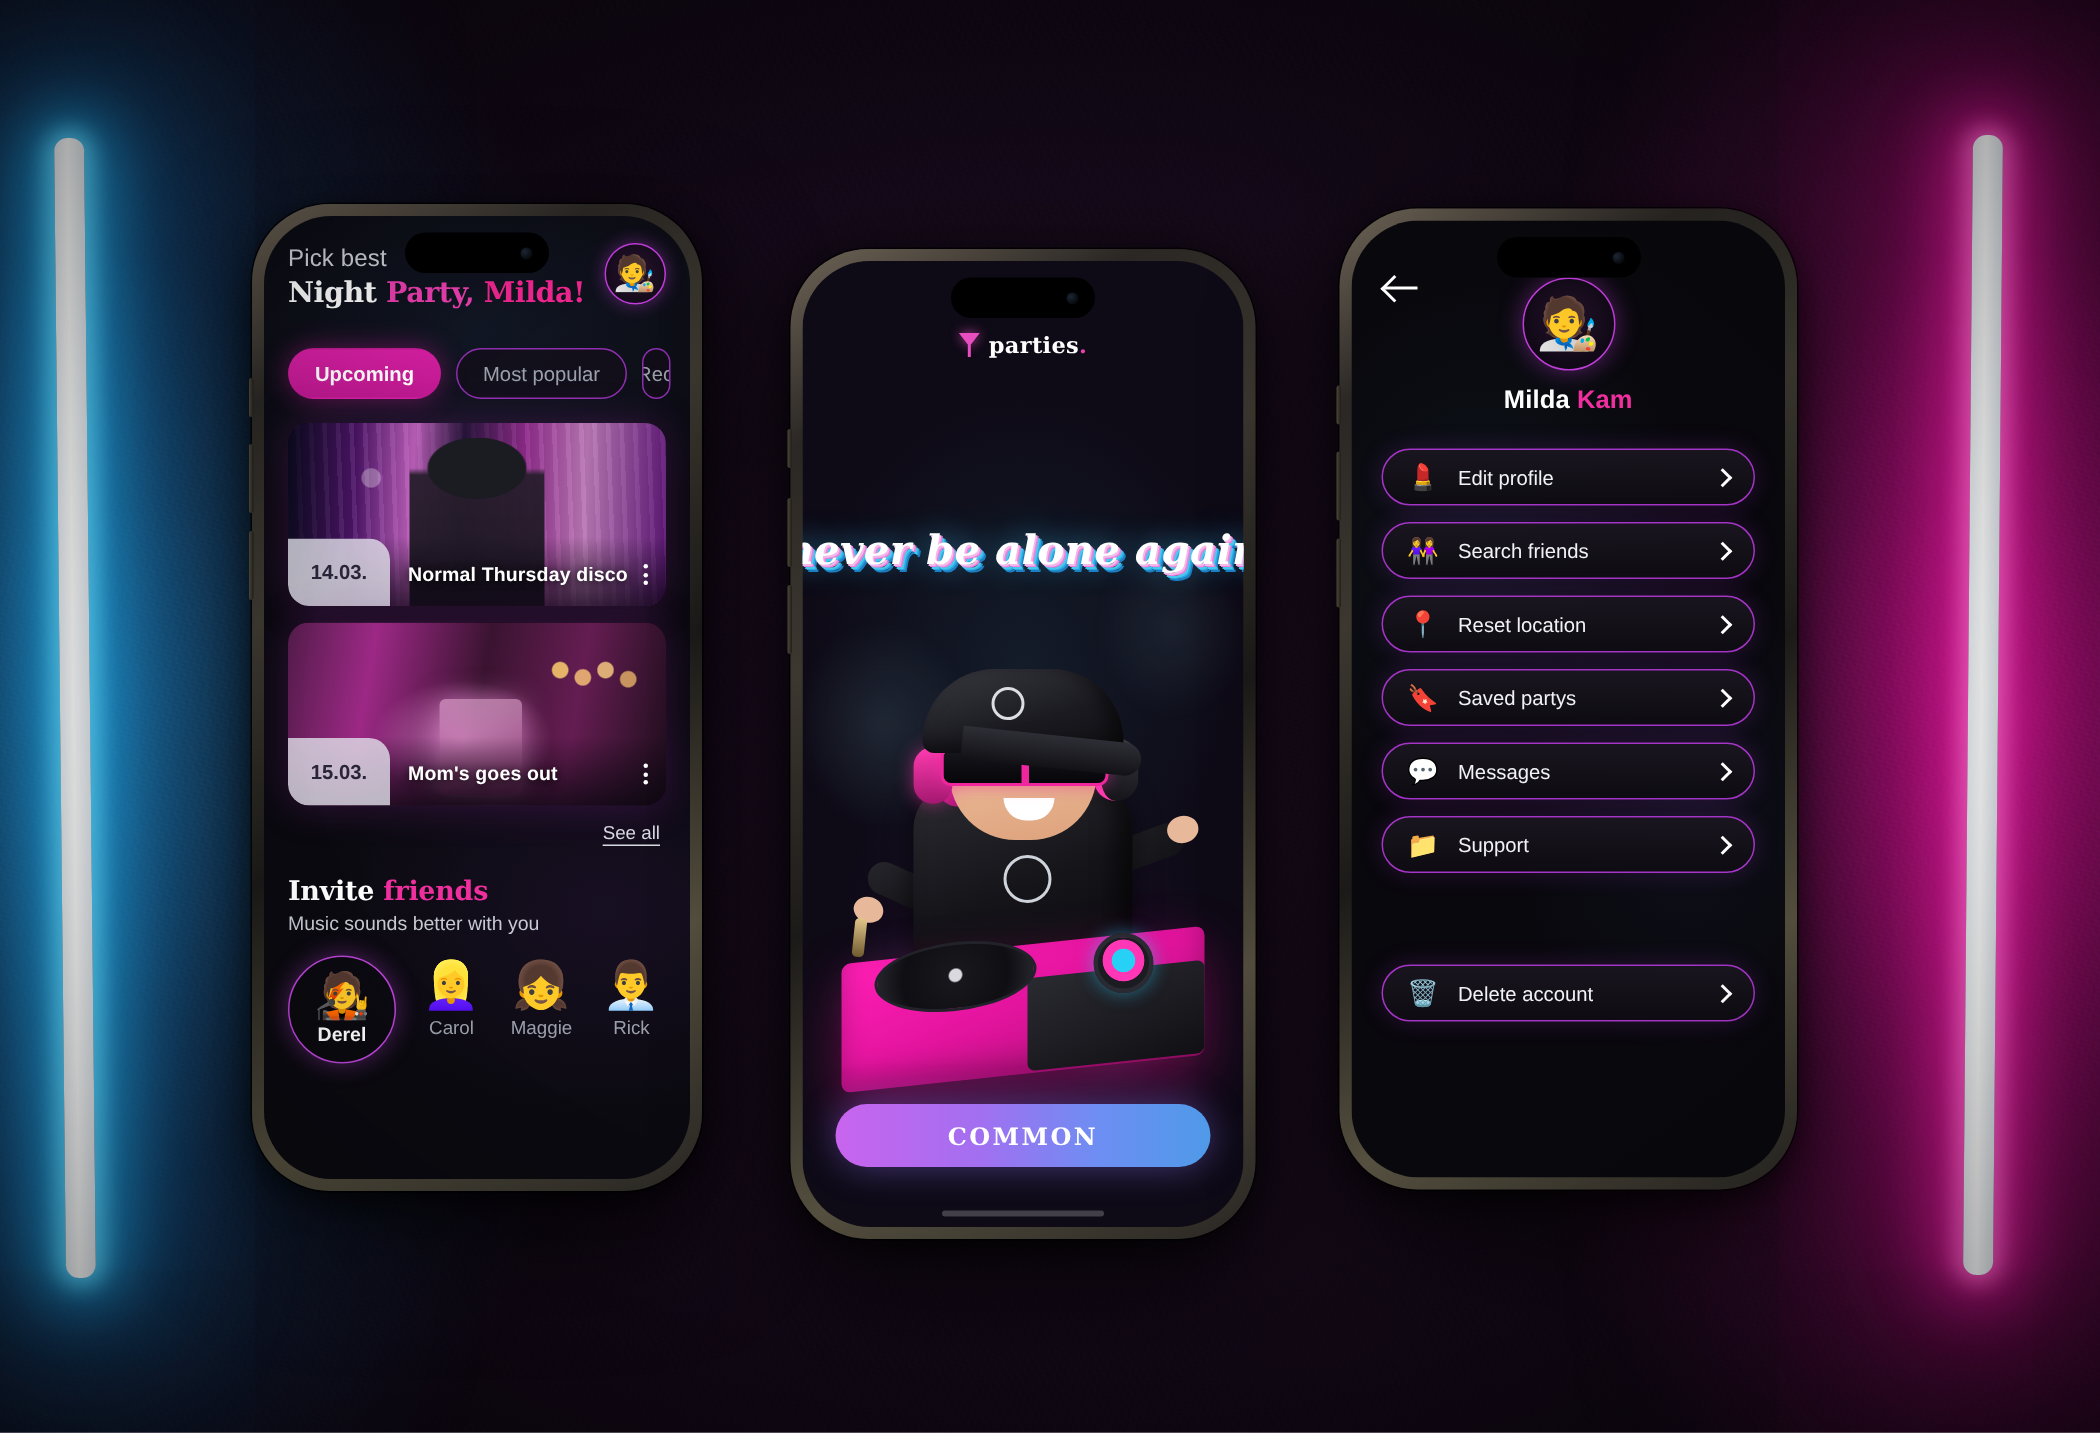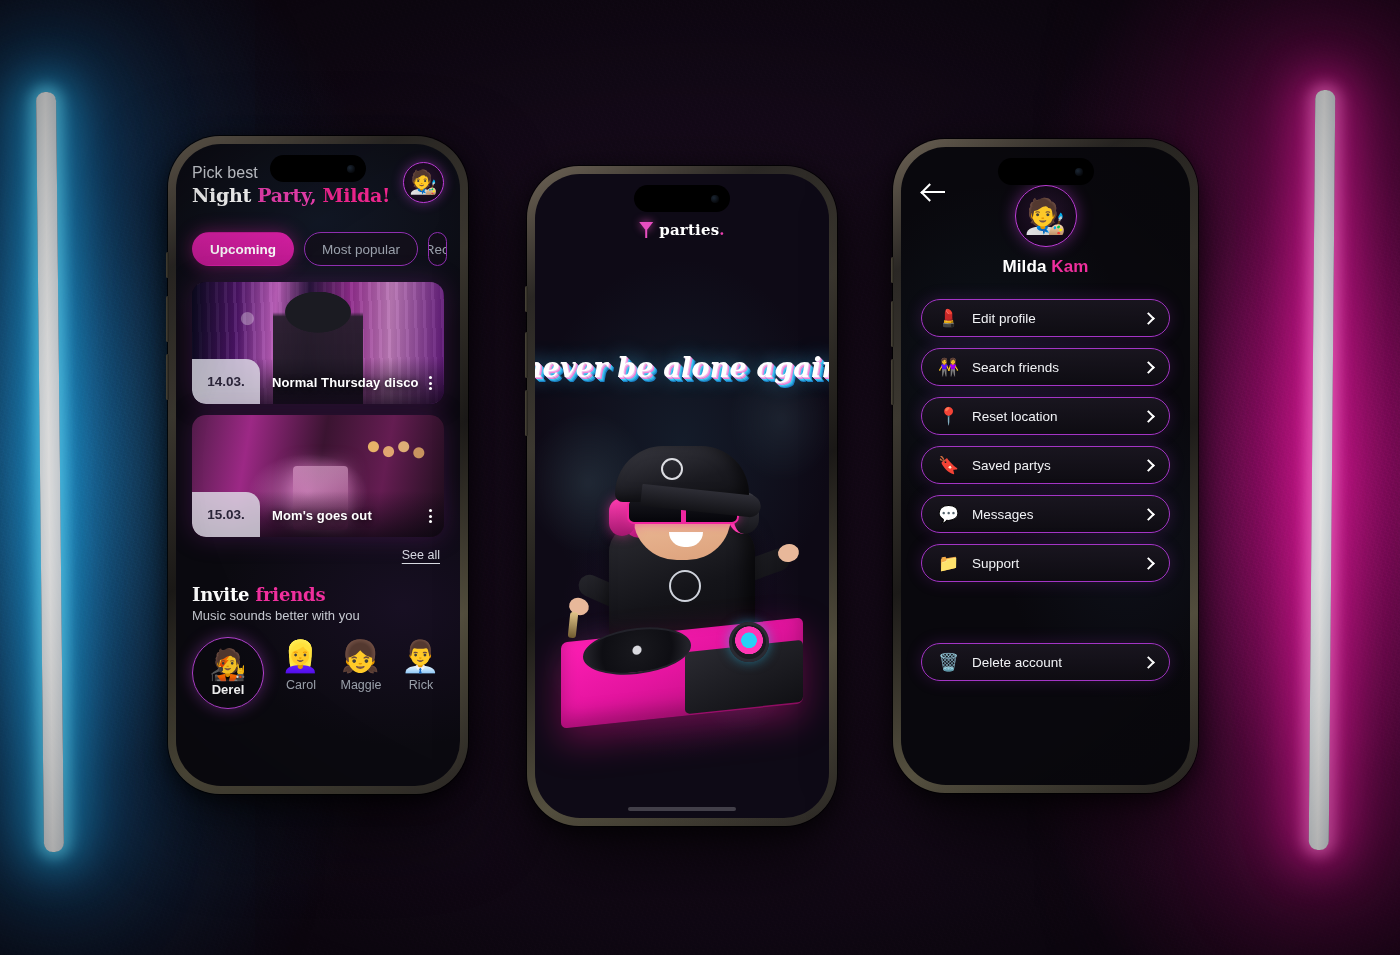--- a/index.html
+++ b/index.html
@@ -647,20 +647,21 @@
         <div class="dj-part" id="dj-cap"></div>
         <div class="dj-part" id="dj-cap-brim"></div>
         <div class="dj-part" id="dj-cap-logo"></div>
         <div class="dj-part" id="deck"></div>
         <div class="dj-part" id="deck-dark"></div>
         <div class="dj-part" id="platter"></div>
         <div class="dj-part" id="jog"></div>
         <div class="dj-part" id="tonearm"></div>
       </div>
 
+      <div id="common-btn">COMMON</div>
       <div class="homebar"></div>
     </div>
   </div>
 
   <div class="phone" id="phone-3">
     <div class="side-btn" style="top:118px;height:26px;"></div>
     <div class="side-btn" style="top:162px;height:46px;"></div>
     <div class="side-btn" style="top:220px;height:46px;"></div>
     <div class="screen" id="screen-profile">
       <div class="notch">

